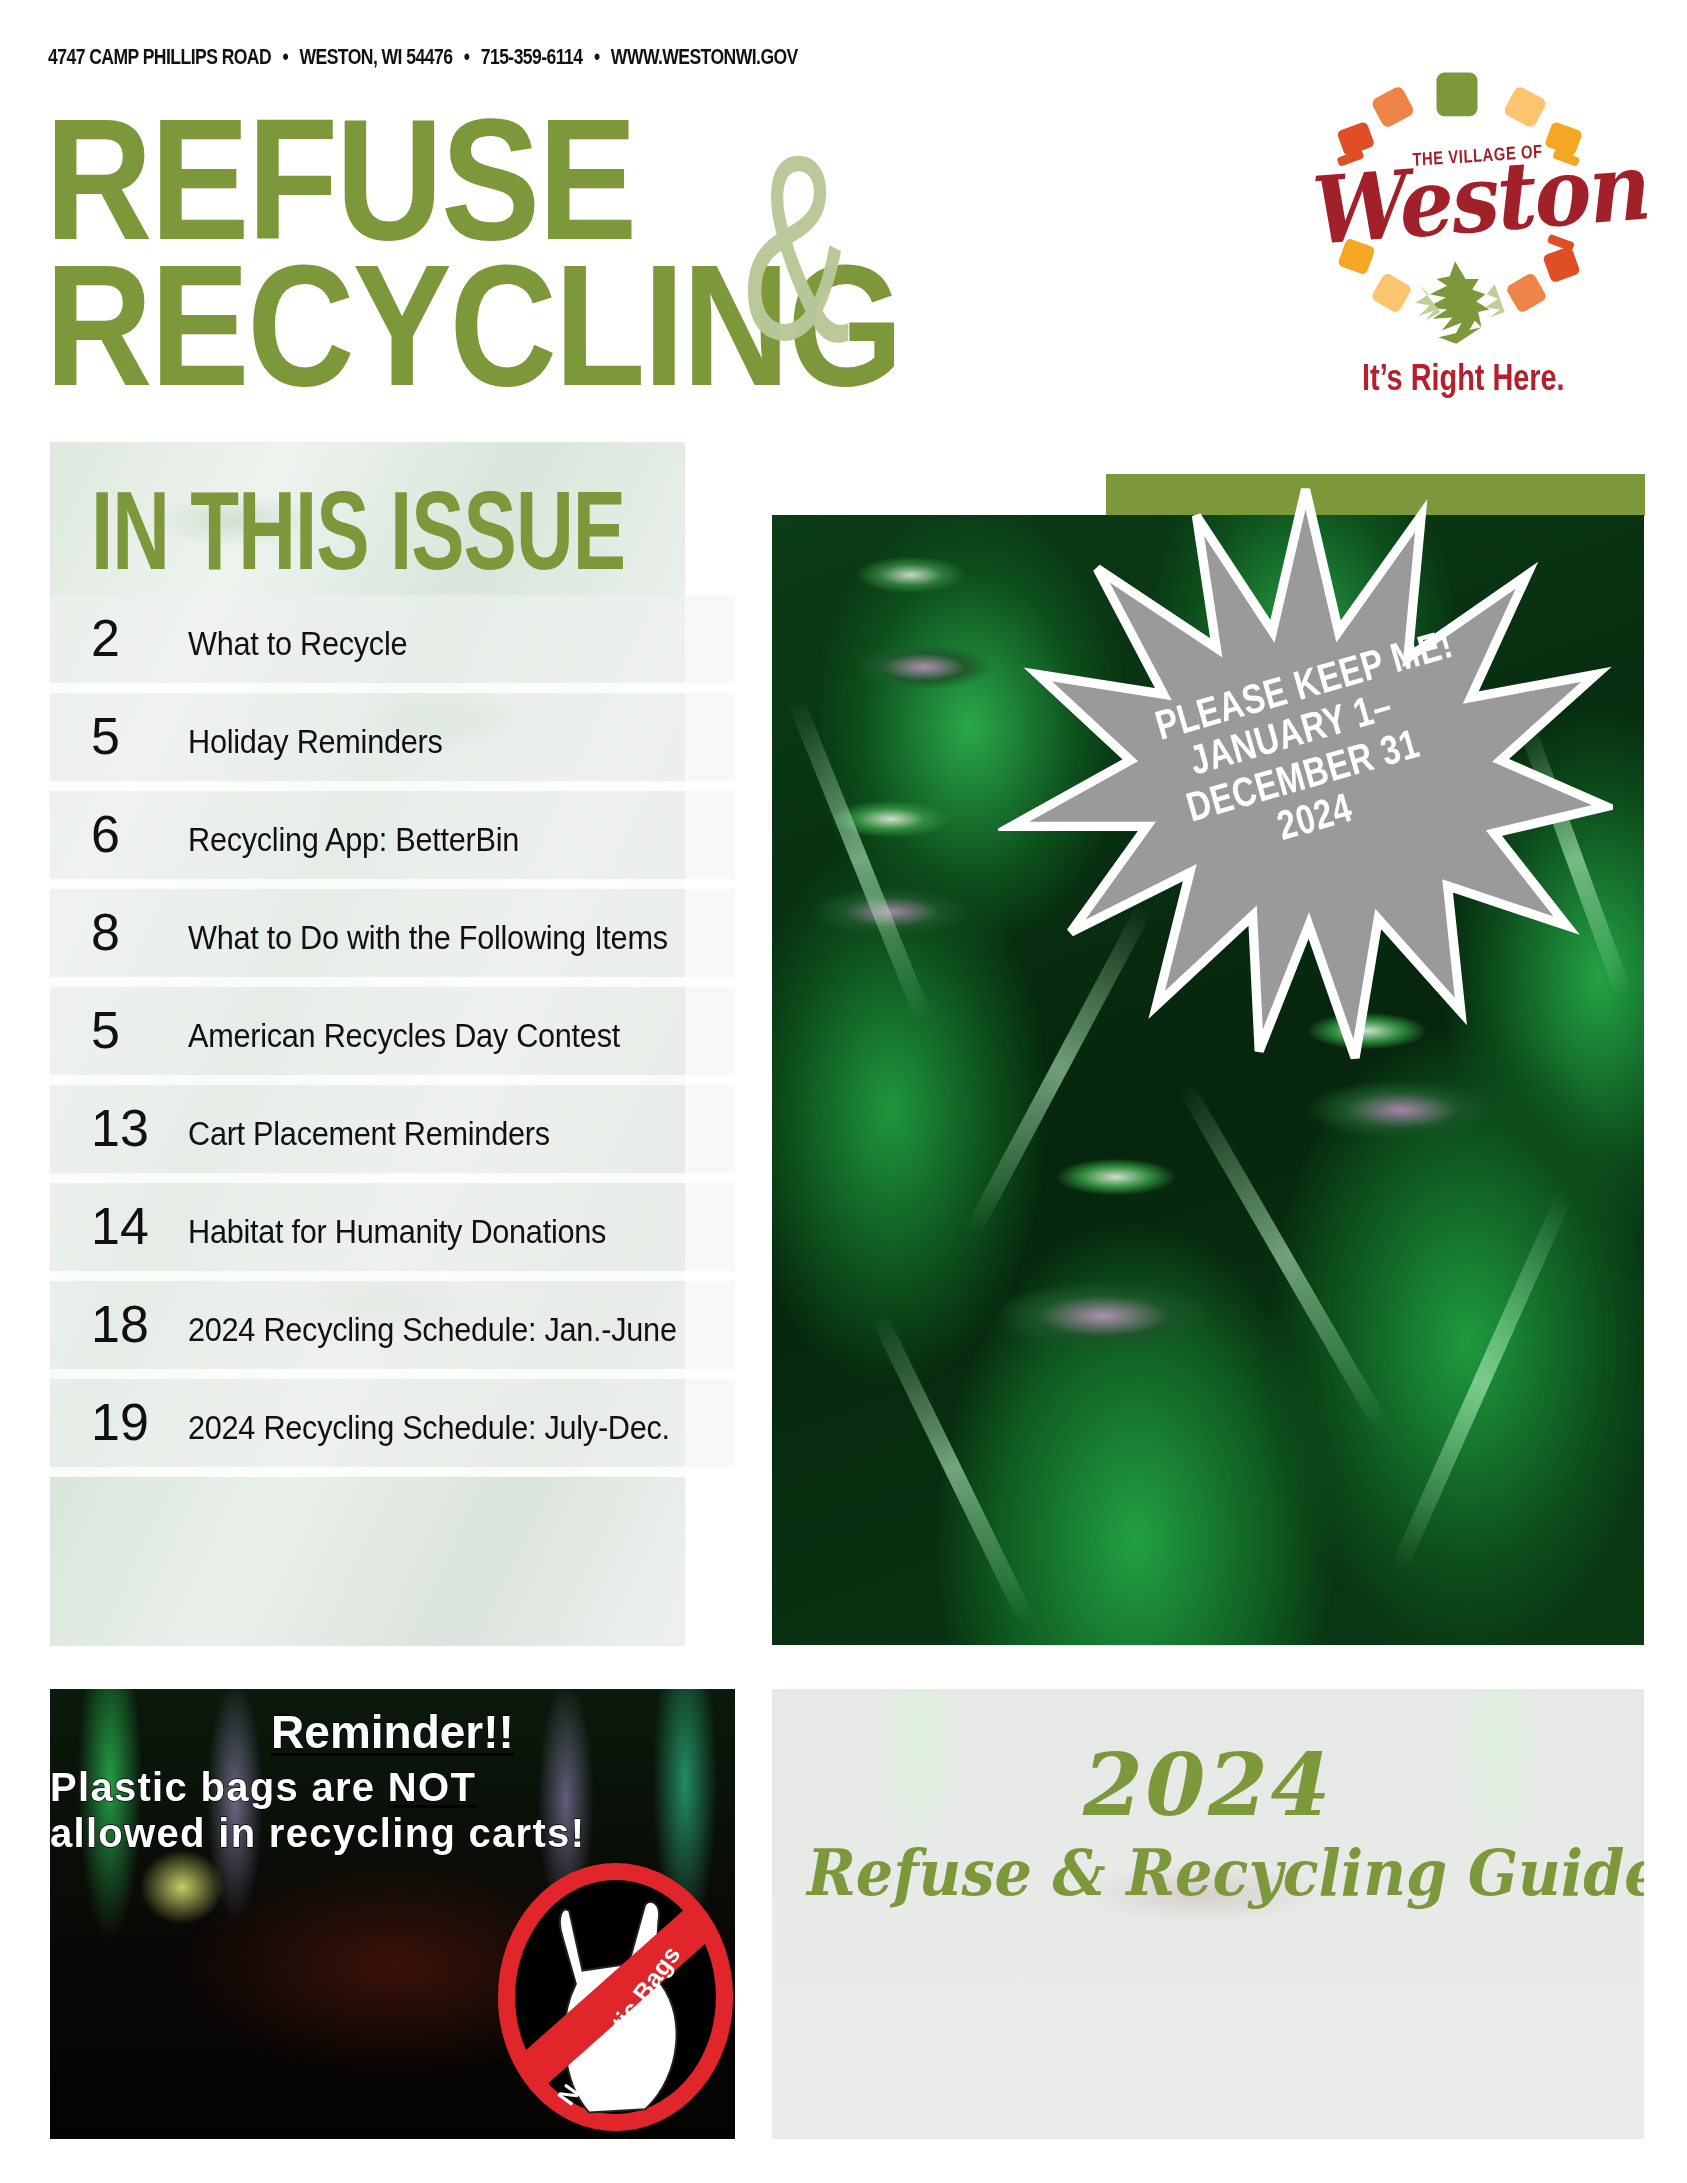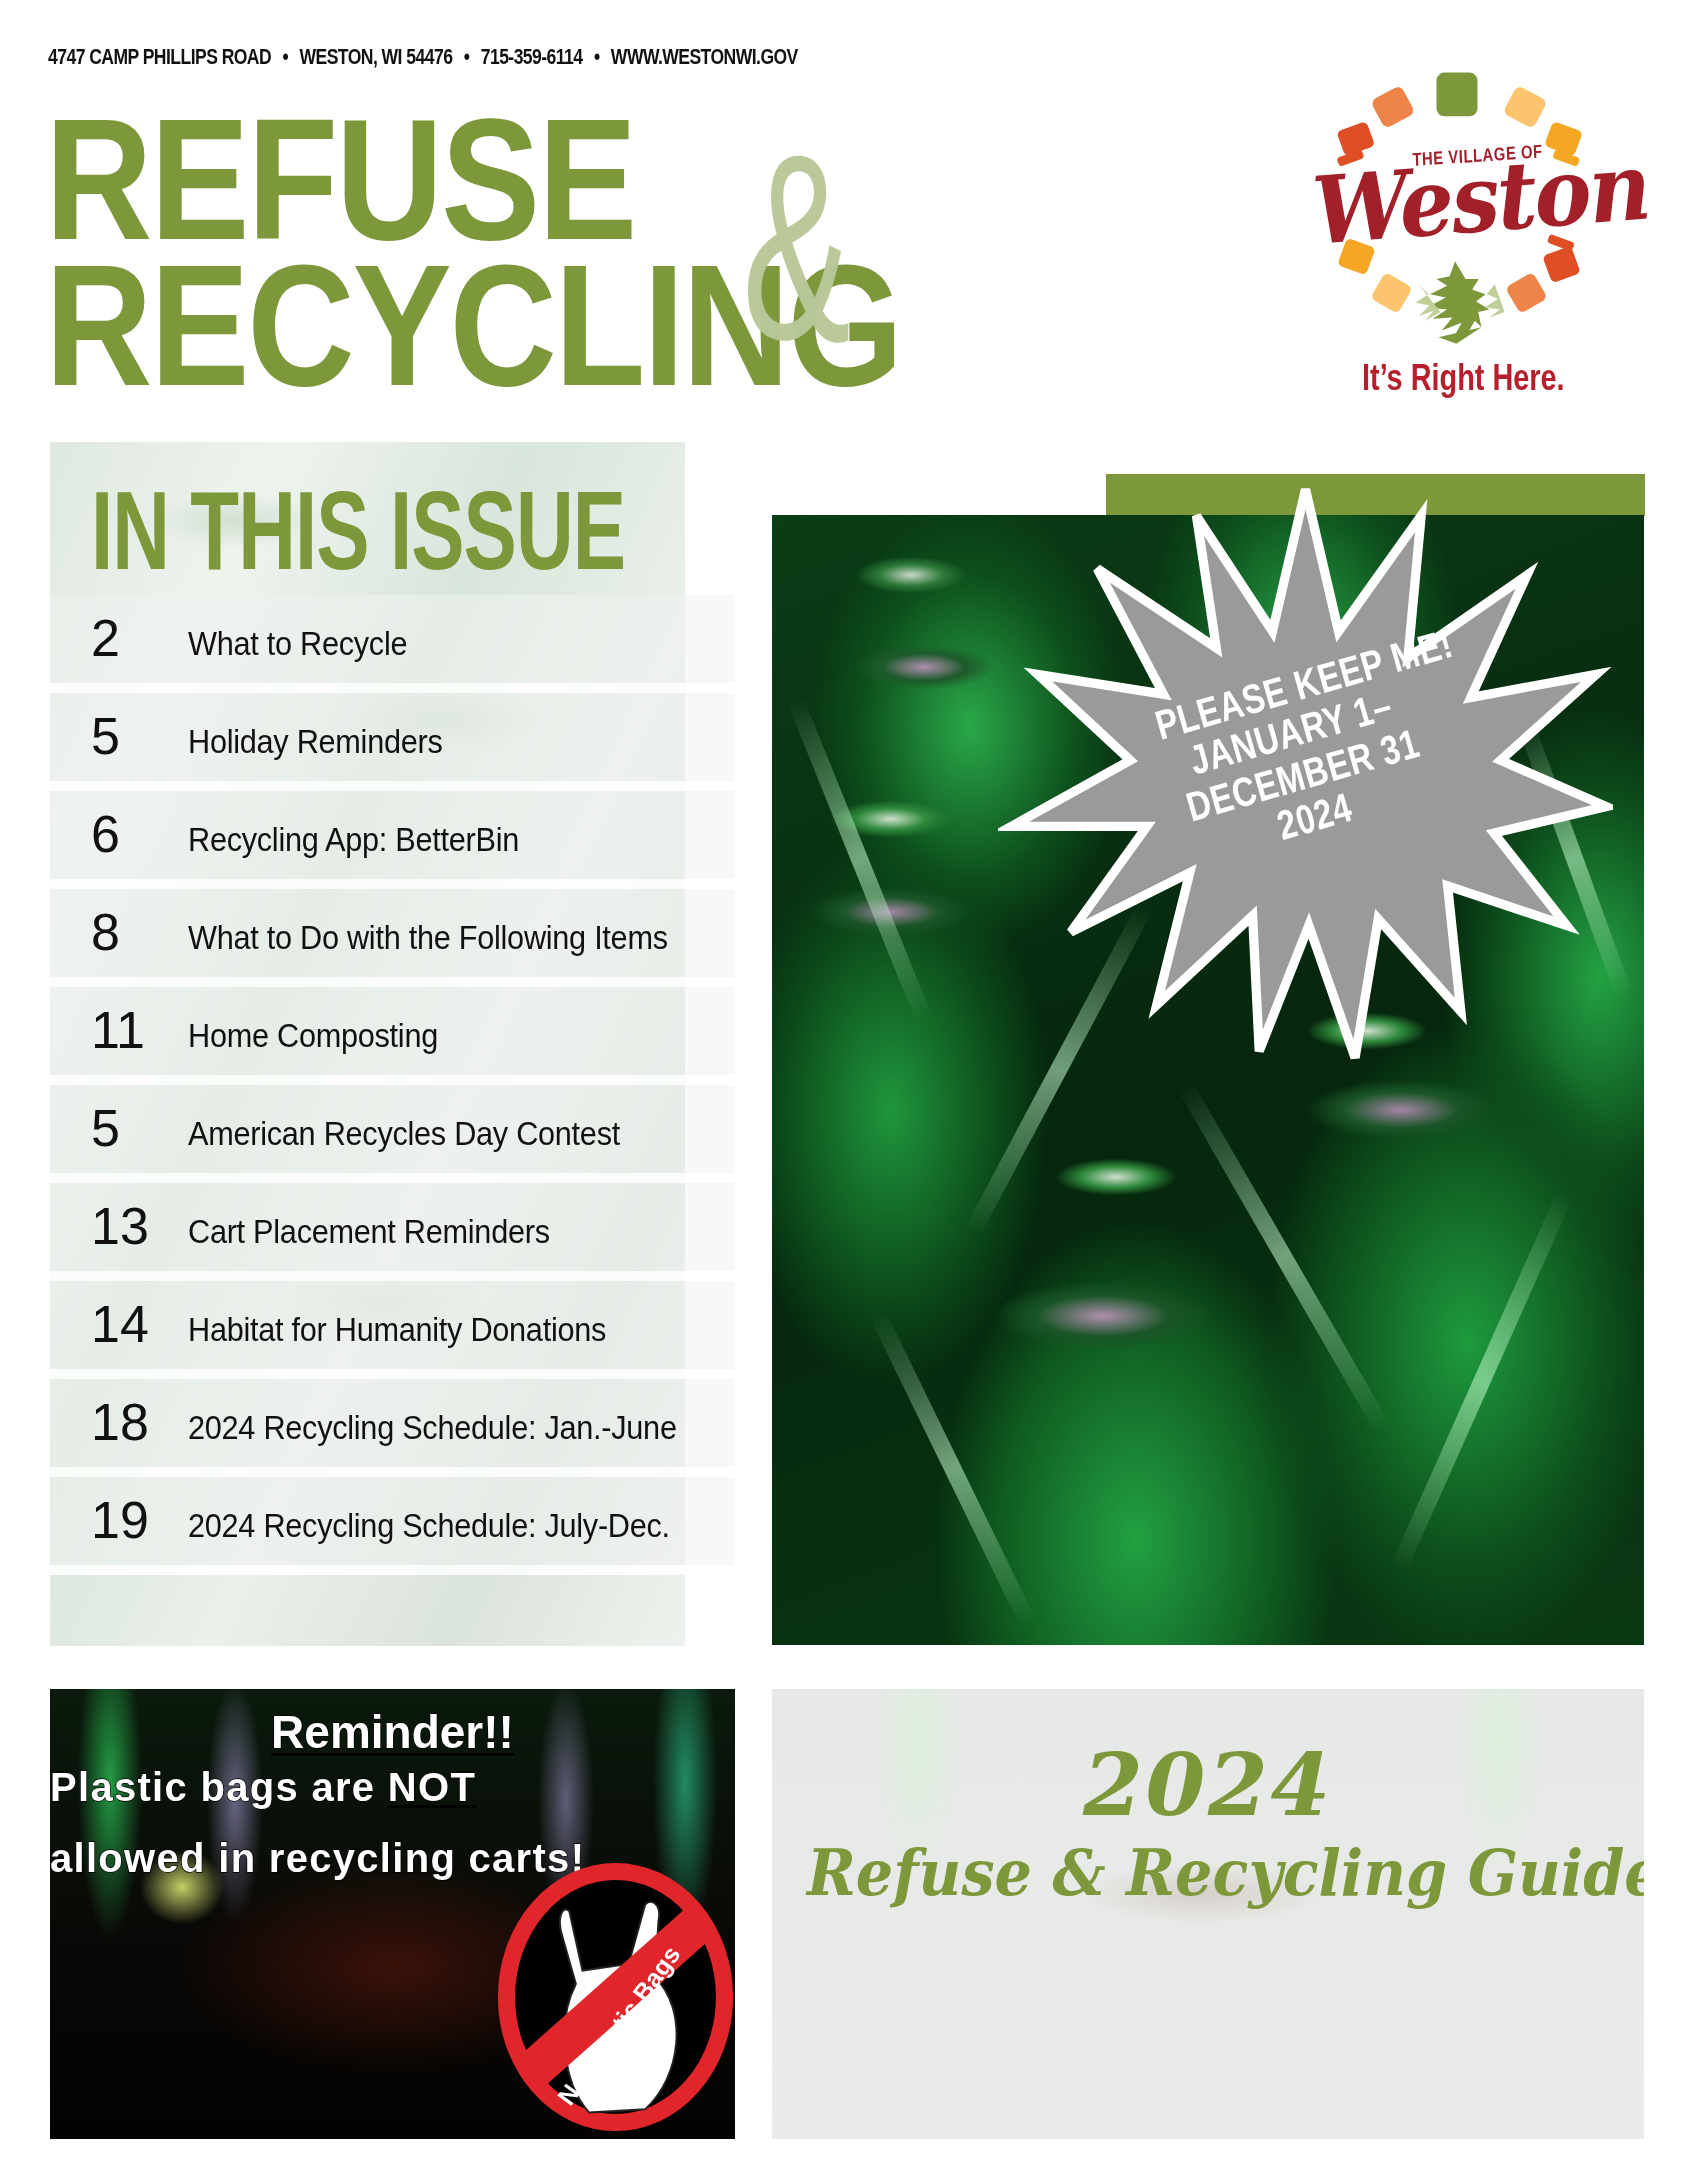--- a/index.html
+++ b/index.html
@@ -136,21 +136,21 @@
     font-weight: 700; font-size: 46px; color: #fff; text-decoration: underline;
     text-decoration-thickness: 3.3px; text-underline-offset: 5.3px;
     -webkit-text-stroke: 1.3px #000; paint-order: stroke fill; line-height: 1;
   }
   .reminder-line {
     position: absolute; left: 0; right: 0; text-align: left;
     font-weight: 700; font-size: 40px; color: #fff; line-height: 1; white-space: nowrap;
     -webkit-text-stroke: 1.3px #000; paint-order: stroke fill; letter-spacing: 1.3px;
   }
   .reminder-line.l1 { top: 78px; }
-  .reminder-line.l2 { top: 149px; }
+  .reminder-line.l2 { top: 124px; }
   .reminder-line u { text-decoration-thickness: 3.3px; text-underline-offset: 4px; }
   .no-bags { position: absolute; left: 440px; top: 169px; width: 251px; height: 278px; }
   .no-bags-text {
     position: absolute; left: 463px; top: 324px; width: 212px; text-align: center;
     font-weight: 700; font-size: 25px; color: #fff; transform: rotate(-54deg);
     transform-origin: center center; white-space: nowrap; line-height: 1;
   }
 
   
   .guide {
@@ -225,24 +225,20 @@
       </div>
     <div class="toc-row">
         <span class="toc-num">6</span>
         <span class="toc-label">Recycling App: BetterBin</span>
       </div>
     <div class="toc-row">
         <span class="toc-num">8</span>
         <span class="toc-label">What to Do with the Following Items</span>
       </div>
     <div class="toc-row">
-        <span class="toc-num">11</span>
-        <span class="toc-label">Home Composting</span>
-      </div>
-    <div class="toc-row">
         <span class="toc-num">5</span>
         <span class="toc-label">American Recycles Day Contest</span>
       </div>
     <div class="toc-row">
         <span class="toc-num">13</span>
         <span class="toc-label">Cart Placement Reminders</span>
       </div>
     <div class="toc-row">
         <span class="toc-num">14</span>
         <span class="toc-label">Habitat for Humanity Donations</span>

